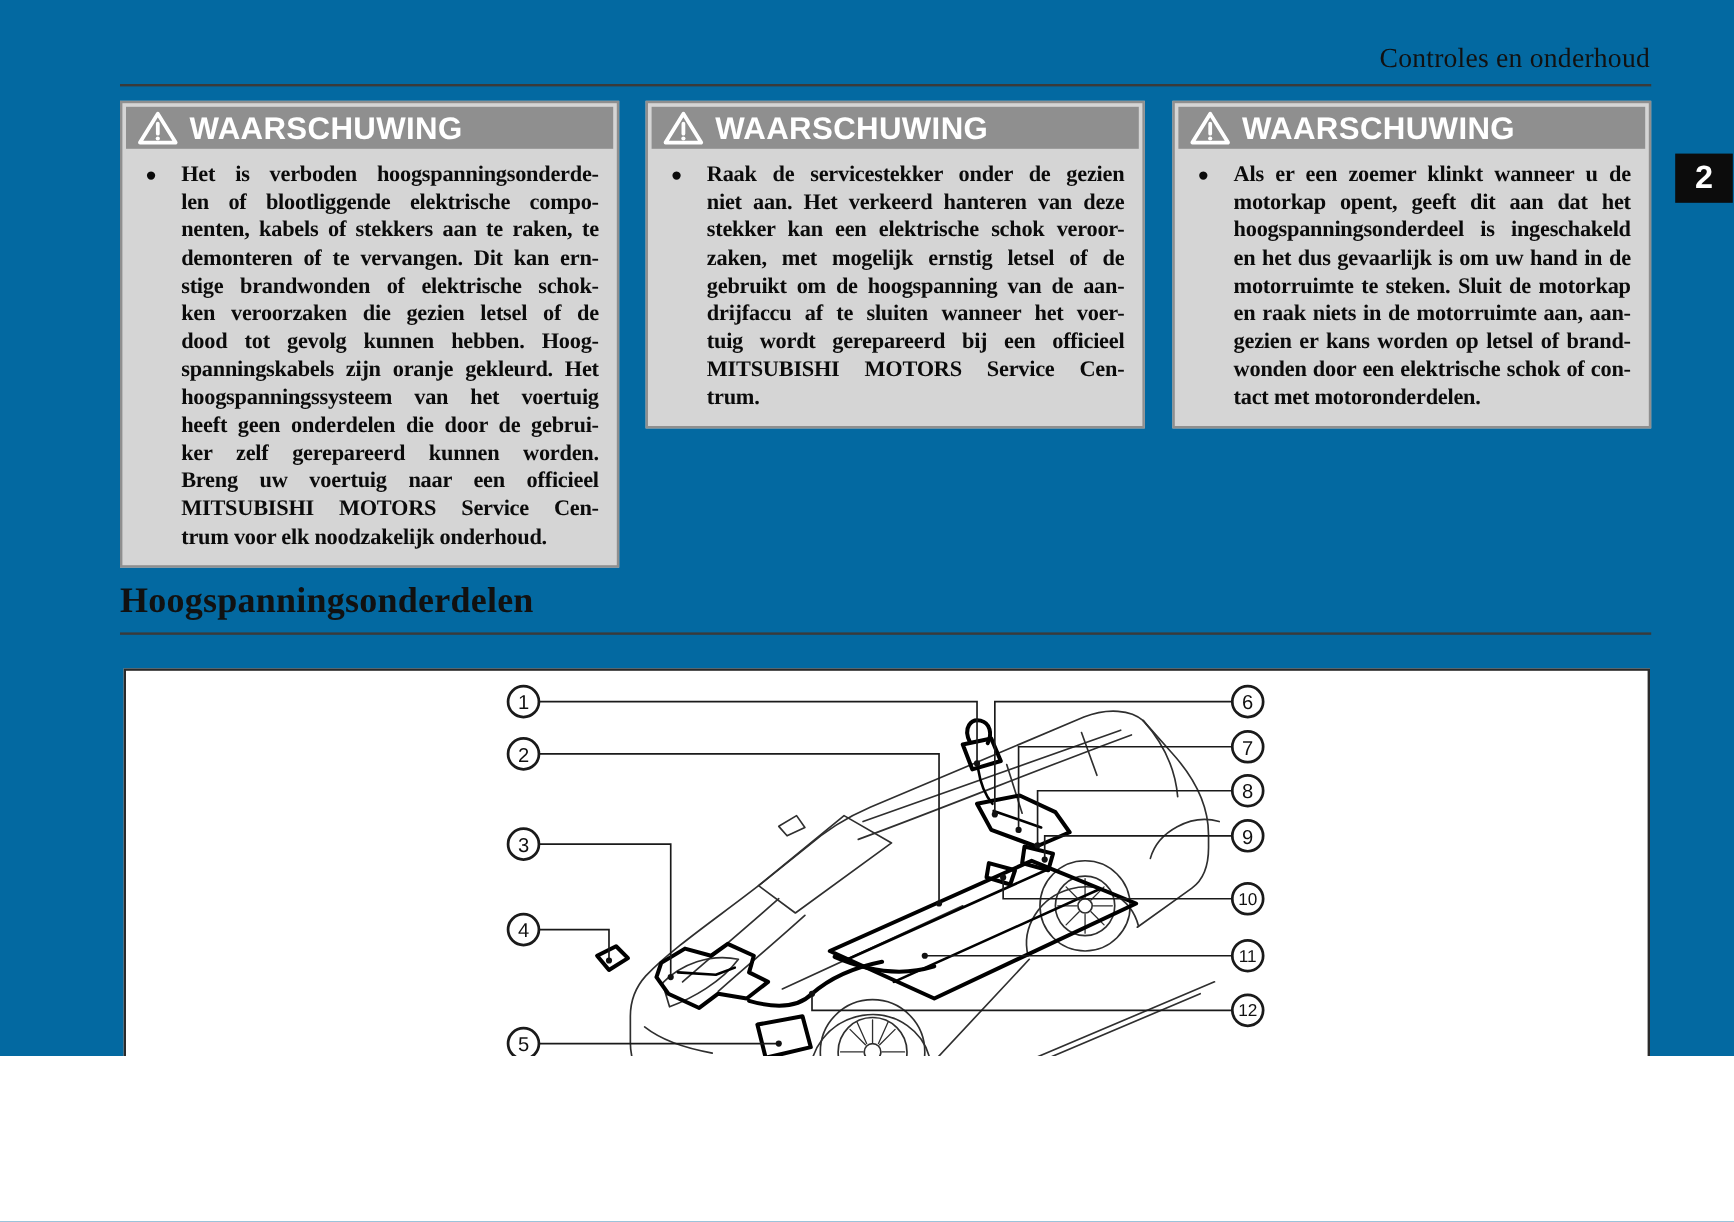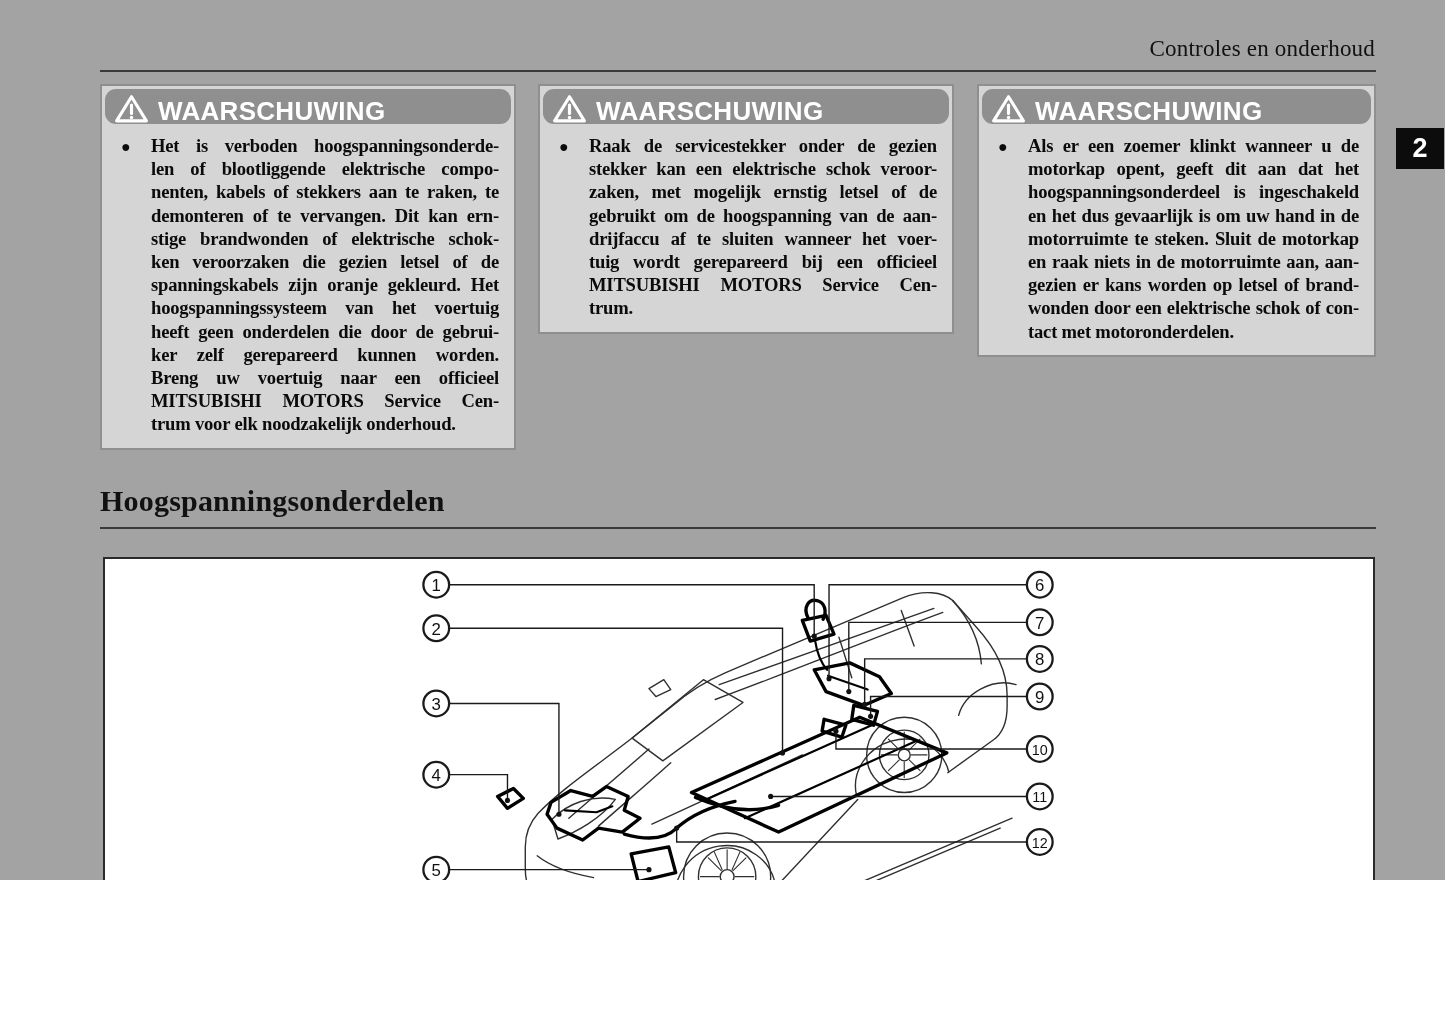--- a/index.html
+++ b/index.html
@@ -1,35 +1,35 @@
 <!DOCTYPE html>
 <html><head>
 <meta charset="utf-8">
 <style>
   html,body{margin:0;padding:0;background:#ffffff;}
-  .page{position:relative;width:1445px;height:880px;background:#a3a3a3;
+  .page{position:relative;width:1445px;height:880px;background:#0369a1;
         font-family:"Liberation Serif",serif;color:#111;overflow:hidden;}
 
   
   .top-header{position:absolute;top:36px;left:100px;width:1275px;text-align:right;
               font-size:23px;letter-spacing:0.2px;}
   .top-rule{position:absolute;top:70px;left:100px;width:1276px;height:2px;background:#3a3a3a;}
 
   
   .chapter-tab{position:absolute;left:1396px;top:128px;width:48px;height:41px;background:#0c0c0c;
                color:#fff;font-family:"Liberation Sans",sans-serif;font-weight:bold;font-size:27px;
                display:flex;align-items:center;justify-content:center;}
 
   
   .warnings-row{position:absolute;left:100px;top:84px;width:1280px;display:flex;align-items:flex-start;}
   .warning-box{border:2px solid #8f8f8f;background:#d5d5d5;padding:3px;box-sizing:border-box;}
   .warning-box:nth-child(1){width:416px;margin-right:22px;}
   .warning-box:nth-child(2){width:416px;margin-right:23px;}
   .warning-box:nth-child(3){width:399px;}
-  .warning-header{background:#8f8f8f;height:35px;display:flex;align-items:flex-end;padding-left:9px;border-radius:11px;}
+  .warning-header{background:#8f8f8f;height:35px;display:flex;align-items:center;padding-left:9px;}
   .warn-icon{width:35px;height:30px;margin-right:9px;flex:0 0 auto;}
   .warning-title{color:#ffffff;font-family:"Liberation Sans",sans-serif;font-weight:bold;
                  font-size:26px;letter-spacing:0.3px;line-height:1;}
   .warning-body{position:relative;padding:10px 12px 9px 46px;}
   .bullet{position:absolute;left:16px;top:11px;font-size:16px;line-height:23px;color:#0b0b0b;}
   .jline,.lastline{font-weight:bold;font-size:18.6px;line-height:23.2px;color:#0b0b0b;
                    white-space:nowrap;letter-spacing:-0.2px;}
   .jline{text-align:justify;text-align-last:justify;}
   .lastline{text-align:left;}
 
@@ -82,20 +82,21 @@
       </div>
       <div class="warning-body">
         <span class="bullet">●</span>
         <div class="lines">
             <div class="jline">Het is verboden hoogspanningsonderde-</div>
             <div class="jline">len of blootliggende elektrische compo-</div>
             <div class="jline">nenten, kabels of stekkers aan te raken, te</div>
             <div class="jline">demonteren of te vervangen. Dit kan ern-</div>
             <div class="jline">stige brandwonden of elektrische schok-</div>
             <div class="jline">ken veroorzaken die gezien letsel of de</div>
+            <div class="jline">dood tot gevolg kunnen hebben. Hoog-</div>
             <div class="jline">spanningskabels zijn oranje gekleurd. Het</div>
             <div class="jline">hoogspanningssysteem van het voertuig</div>
             <div class="jline">heeft geen onderdelen die door de gebrui-</div>
             <div class="jline">ker zelf gerepareerd kunnen worden.</div>
             <div class="jline">Breng uw voertuig naar een officieel</div>
             <div class="jline">MITSUBISHI MOTORS Service Cen-</div>
             <div class="lastline">trum voor elk noodzakelijk onderhoud.</div>
           </div>
       </div>
     </section>
@@ -106,20 +107,21 @@
           <path d="M20 3 L37 30.5 L3 30.5 Z" fill="none" stroke="#ffffff" stroke-width="3.6" stroke-linejoin="round"></path>
           <line x1="20" y1="12.5" x2="20" y2="22" stroke="#ffffff" stroke-width="3.6" stroke-linecap="round"></line>
           <circle cx="20" cy="26.6" r="2" fill="#ffffff"></circle>
         </svg>
         <span class="warning-title">WAARSCHUWING</span>
       </div>
       <div class="warning-body">
         <span class="bullet">●</span>
         <div class="lines">
             <div class="jline">Raak de servicestekker onder de gezien</div>
+            <div class="jline">niet aan. Het verkeerd hanteren van deze</div>
             <div class="jline">stekker kan een elektrische schok veroor-</div>
             <div class="jline">zaken, met mogelijk ernstig letsel of de</div>
             <div class="jline">gebruikt om de hoogspanning van de aan-</div>
             <div class="jline">drijfaccu af te sluiten wanneer het voer-</div>
             <div class="jline">tuig wordt gerepareerd bij een officieel</div>
             <div class="jline">MITSUBISHI MOTORS Service Cen-</div>
             <div class="lastline">trum.</div>
           </div>
       </div>
     </section>

